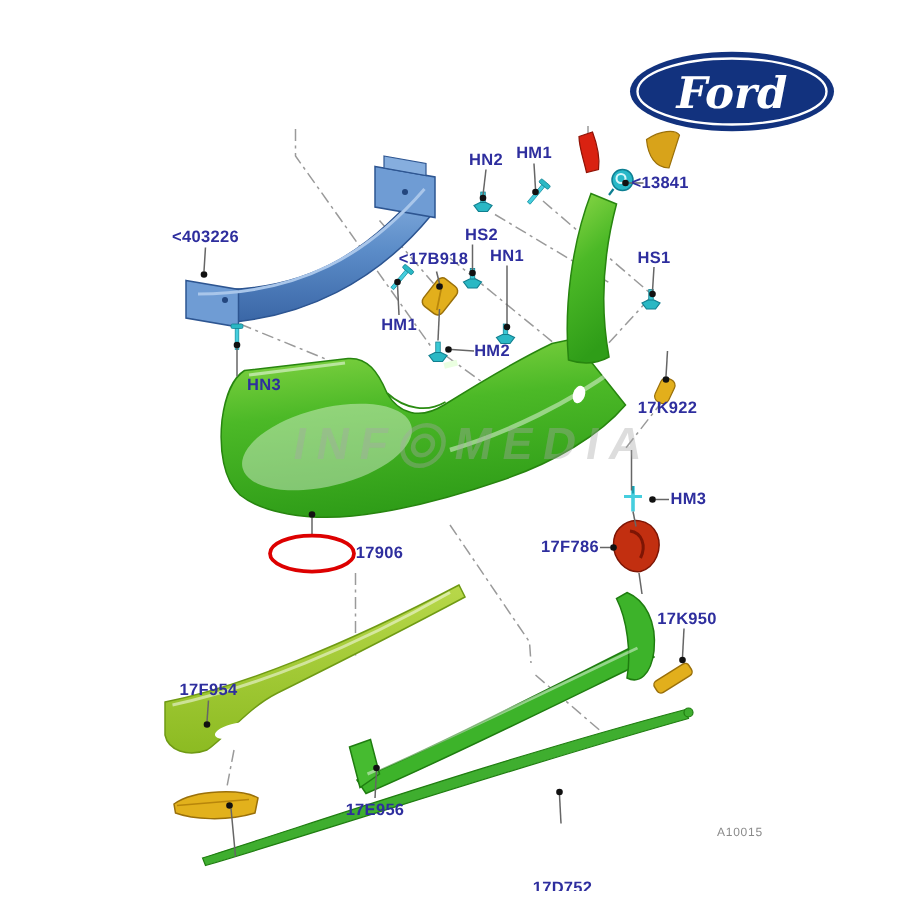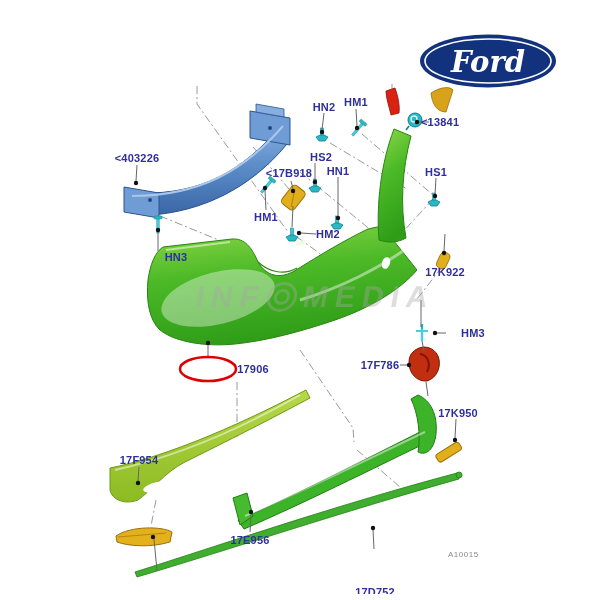--- a/index.html
+++ b/index.html
@@ -3,21 +3,21 @@
 <meta charset="utf-8">
 <style>
   html,body{margin:0;padding:0;background:#fff;}
   .canvas{position:relative;width:576px;height:600px;background:#ffffff;overflow:hidden;
           font-family:"Liberation Sans",sans-serif;text-decoration:underline;}
   svg.diagram{position:absolute;left:0;top:0;}
   .part-label{position:absolute;transform:translate(-50%,0);color:#2e2e9e;
               font-size:11px;font-weight:bold;letter-spacing:.2px;white-space:nowrap;}
   .part-label.align-left{transform:none;}
   .clip-bottom{height:8px;overflow:hidden;}
-  .drawing-ref{position:absolute;color:#8a8a8a;font-size:8px;font-weight:normal;letter-spacing:.5px;}
+  .drawing-ref{position:absolute;color:#8a8a8a;font-size:8px;font-weight:normal;letter-spacing:.5px;margin-left:30px;}
   
   .watermark{position:absolute;left:196px;top:280px;display:flex;align-items:center;
              transform:skewX(-10deg);color:rgba(165,165,165,0.38);font-size:30px;
              font-weight:bold;letter-spacing:7px;user-select:none;}
   .wm-o{display:inline-block;width:24px;height:24px;border:3px solid rgba(165,165,165,0.38);
         border-radius:50%;margin:0 6px 0 2px;position:relative;}
   .wm-o::after{content:"";position:absolute;left:4px;top:4px;width:10px;height:10px;
         border:3px solid rgba(165,165,165,0.38);border-radius:50%;}
   
   .ford-logo{position:absolute;left:418px;top:33px;width:140px;height:56px;}
@@ -238,21 +238,21 @@
   <div class="part-label align-left" style="left:421px;top:116px;">&lt;13841</div>
   <div class="part-label" style="left:137px;top:152px;">&lt;403226</div>
   <div class="part-label" style="left:316px;top:151px;padding-left:10px;">HS2</div>
   <div class="part-label" style="left:289px;top:167px;">&lt;17B918</div>
   <div class="part-label" style="left:338px;top:165px;">HN1</div>
   <div class="part-label" style="left:266px;top:211px;">HM1</div>
   <div class="part-label" style="left:328px;top:228px;text-align:center;">HM2</div>
   <div class="part-label" style="left:436px;top:166px;">HS1</div>
   <div class="part-label" style="left:445px;top:221px;margin-top:45px;">17K922</div>
   <div class="part-label" style="left:176px;top:251px;">HN3</div>
-  <div class="part-label align-left" style="left:447px;top:327px;margin-left:14px;">HM3</div>
+  <div class="part-label align-left" style="left:447px;top:327px;">HM3</div>
   <div class="part-label" style="left:380px;top:359px;">17F786</div>
   <div class="part-label" style="left:208px;top:363px;margin-left:45px;">17906</div>
   <div class="part-label" style="left:458px;top:407px;">17K950</div>
   <div class="part-label" style="left:139px;top:454px;">17F954</div>
   <div class="part-label" style="left:250px;top:534px;">17E956</div>
   <div class="part-label clip-bottom" style="left:375px;top:552px;margin-top:34px;">17D752</div>
 
   <div class="drawing-ref" style="left:448px;top:550px;">A10015</div>
 </div>
 

